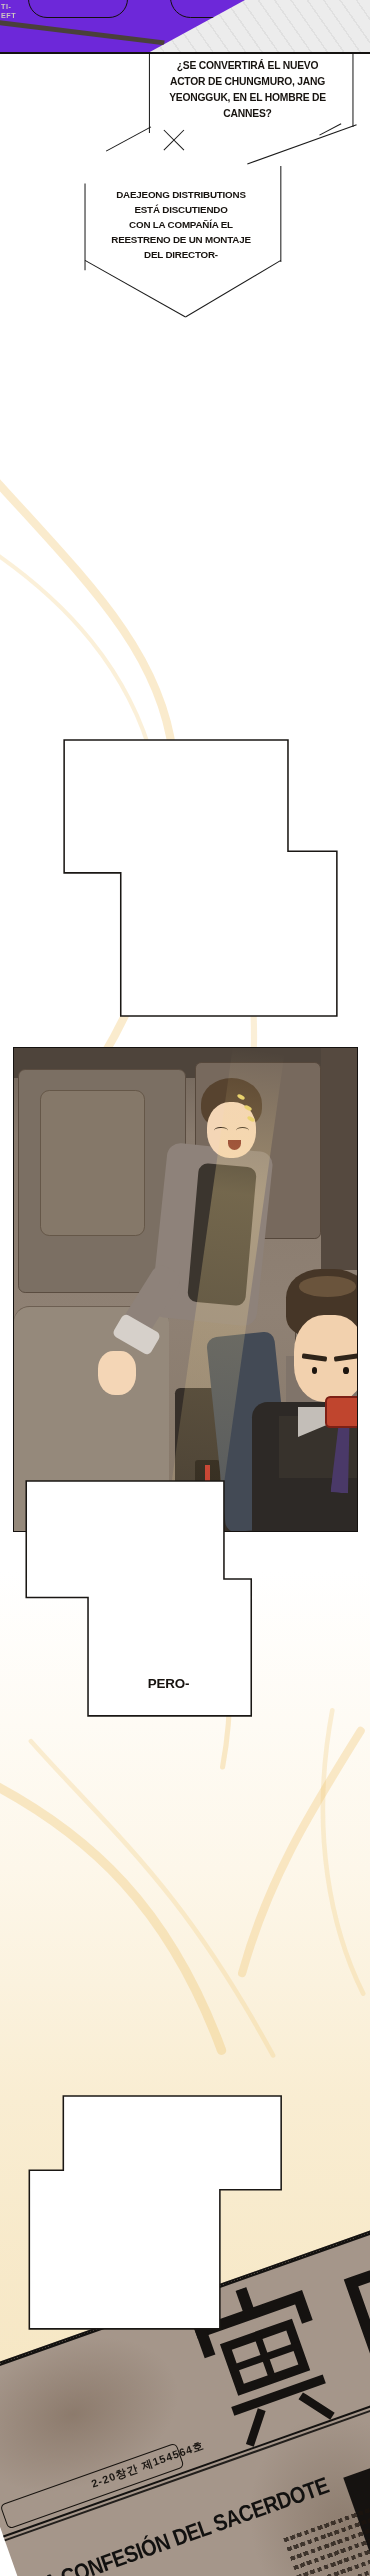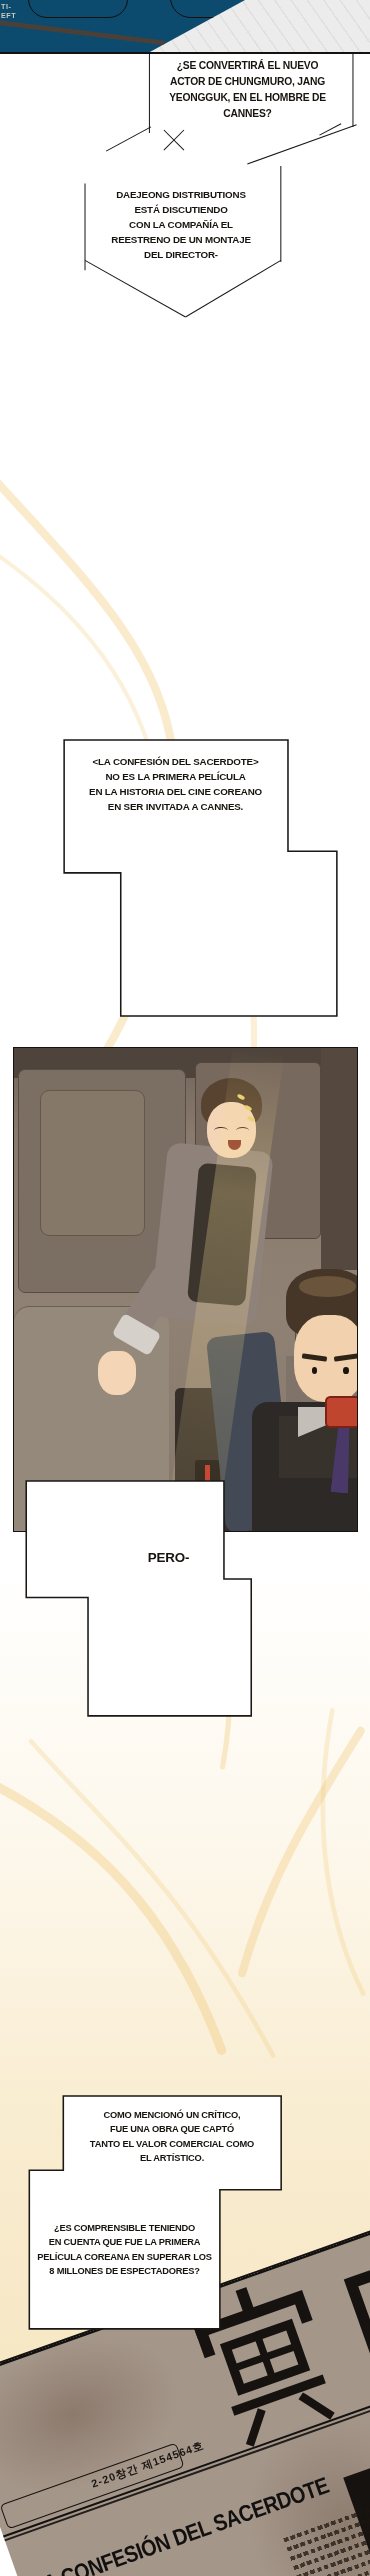--- a/index.html
+++ b/index.html
@@ -3,21 +3,21 @@
 <meta charset="utf-8">
 <style>
   html,body{margin:0;padding:0;background:#ffffff;}
   #page{position:relative;width:371px;height:3606px;overflow:hidden;background:#ffffff;
         font-family:"Liberation Sans",sans-serif;}
   .abs{position:absolute;}
   
   #top-strip{left:0;top:0;width:371px;height:53px;background:#ececec;z-index:12;}
   #top-strip .streaks{position:absolute;inset:0;
      background:repeating-linear-gradient(55deg,rgba(0,0,0,0.05) 0 1.5px,transparent 1.5px 13.4px);}
-  #car-underside{position:absolute;left:0;top:0;width:371px;height:53px;background:#0c4a6e;
+  #car-underside{position:absolute;left:0;top:0;width:371px;height:53px;background:#6d28d9;
      clip-path:polygon(0 0,245px 0,148px 53px,0 53px);}
   #car-underside .shape1,#car-underside .shape2{position:absolute;border:1.5px solid #15100c;border-radius:20.6px;}
   #car-underside .shape1{left:28px;top:-19.6px;width:98px;height:36px;}
   #car-underside .shape2{left:170px;top:-24px;width:118px;height:40px;}
   #car-underside .stripe{position:absolute;left:-5.2px;top:30px;width:170px;height:4.6px;background:#4a403a;
      transform:rotate(7deg);}
   #anti-theft{position:absolute;left:1px;top:3.1px;color:#cfc8c0;font-size:7.2px;line-height:8.8px;
      font-weight:bold;letter-spacing:0.5px;}
   #panel-divider{left:0;top:52px;width:371px;height:1.5px;background:#141210;z-index:13;}
   
@@ -164,26 +164,20 @@
     <span class="ln">DAEJEONG DISTRIBUTIONS</span>
     <span class="ln">ESTÁ DISCUTIENDO</span>
     <span class="ln">CON LA COMPAÑÍA EL</span>
     <span class="ln">REESTRENO DE UN MONTAJE</span>
     <span class="ln">DEL DIRECTOR-</span>
   </div>
 
   <svg class="bubble-svg" style="left:61px;top:737px;" width="279" height="282" viewBox="118 1430 542 548">
     <polygon points="124,1436 559,1436 559,1652 654,1652 654,1972 234,1972 234,1694 124,1694"></polygon>
   </svg>
-  <div class="btxt abs" style="left:66px;top:754px;width:219px;">
-    <span class="ln">&lt;LA CONFESIÓN DEL SACERDOTE&gt;</span>
-    <span class="ln">NO ES LA PRIMERA PELÍCULA</span>
-    <span class="ln">EN LA HISTORIA DEL CINE COREANO</span>
-    <span class="ln">EN SER INVITADA A CANNES.</span>
-  </div>
 
   <div class="abs" id="panel-car">
     <div class="deck"></div>
     <div class="doorpost"></div>
     <div class="seatback-l">
         <div class="inset"></div>
       </div>
     <div class="seatback-r"></div>
     <div class="seat-bottom-l"></div>
     <div class="headrest-r"></div>
@@ -223,39 +217,27 @@
       <div class="m2-eye" style="left:17.5px;top:52px;"></div>
       <div class="m2-eye" style="left:49px;top:52px;"></div>
     </div>
     <div class="m2-mouth"></div>
     <div class="beam"></div>
   </div>
 
   <svg class="bubble-svg" style="left:23px;top:1478px;" width="232" height="242" viewBox="44 2868 450 470">
     <polygon points="50,2874 434,2874 434,3064 487,3064 487,3330 170,3330 170,3100 50,3100"></polygon>
   </svg>
-  <div class="btxt pero abs" style="left:90px;top:1550px;width:157px;">
+  <div class="btxt pero abs" style="left:90px;top:1676px;width:157px;">
     <span class="ln">PERO-</span>
   </div>
 
   <svg class="bubble-svg" style="left:26px;top:2093px;" width="259" height="240" viewBox="51 4062 502 466">
     <polygon points="123,4068 546,4068 546,4250 427,4250 427,4520 57,4520 57,4212 123,4212"></polygon>
   </svg>
-  <div class="btxt small abs" style="left:66px;top:2108px;width:212px;">
-    <span class="ln">COMO MENCIONÓ UN CRÍTICO,</span>
-    <span class="ln">FUE UNA OBRA QUE CAPTÓ</span>
-    <span class="ln">TANTO EL VALOR COMERCIAL COMO</span>
-    <span class="ln">EL ARTÍSTICO.</span>
-  </div>
-  <div class="btxt small abs" style="left:32px;top:2221px;width:185px;">
-    <span class="ln">¿ES COMPRENSIBLE TENIENDO</span>
-    <span class="ln">EN CUENTA QUE FUE LA PRIMERA</span>
-    <span class="ln">PELÍCULA COREANA EN SUPERAR LOS</span>
-    <span class="ln">8 MILLONES DE ESPECTADORES?</span>
-  </div>
 
   <div class="abs" id="newspaper">
     <div class="np-bar">
       <span>2-20창간 제154564호</span>
     </div>
     <div class="np-rule"></div>
     <div class="np-kanji-box">
       <span class="sr">寅向</span>
       <svg width="289" height="155" viewBox="0 0 560 300">
         <g stroke="#151210" stroke-width="22" fill="none" stroke-linecap="square">

